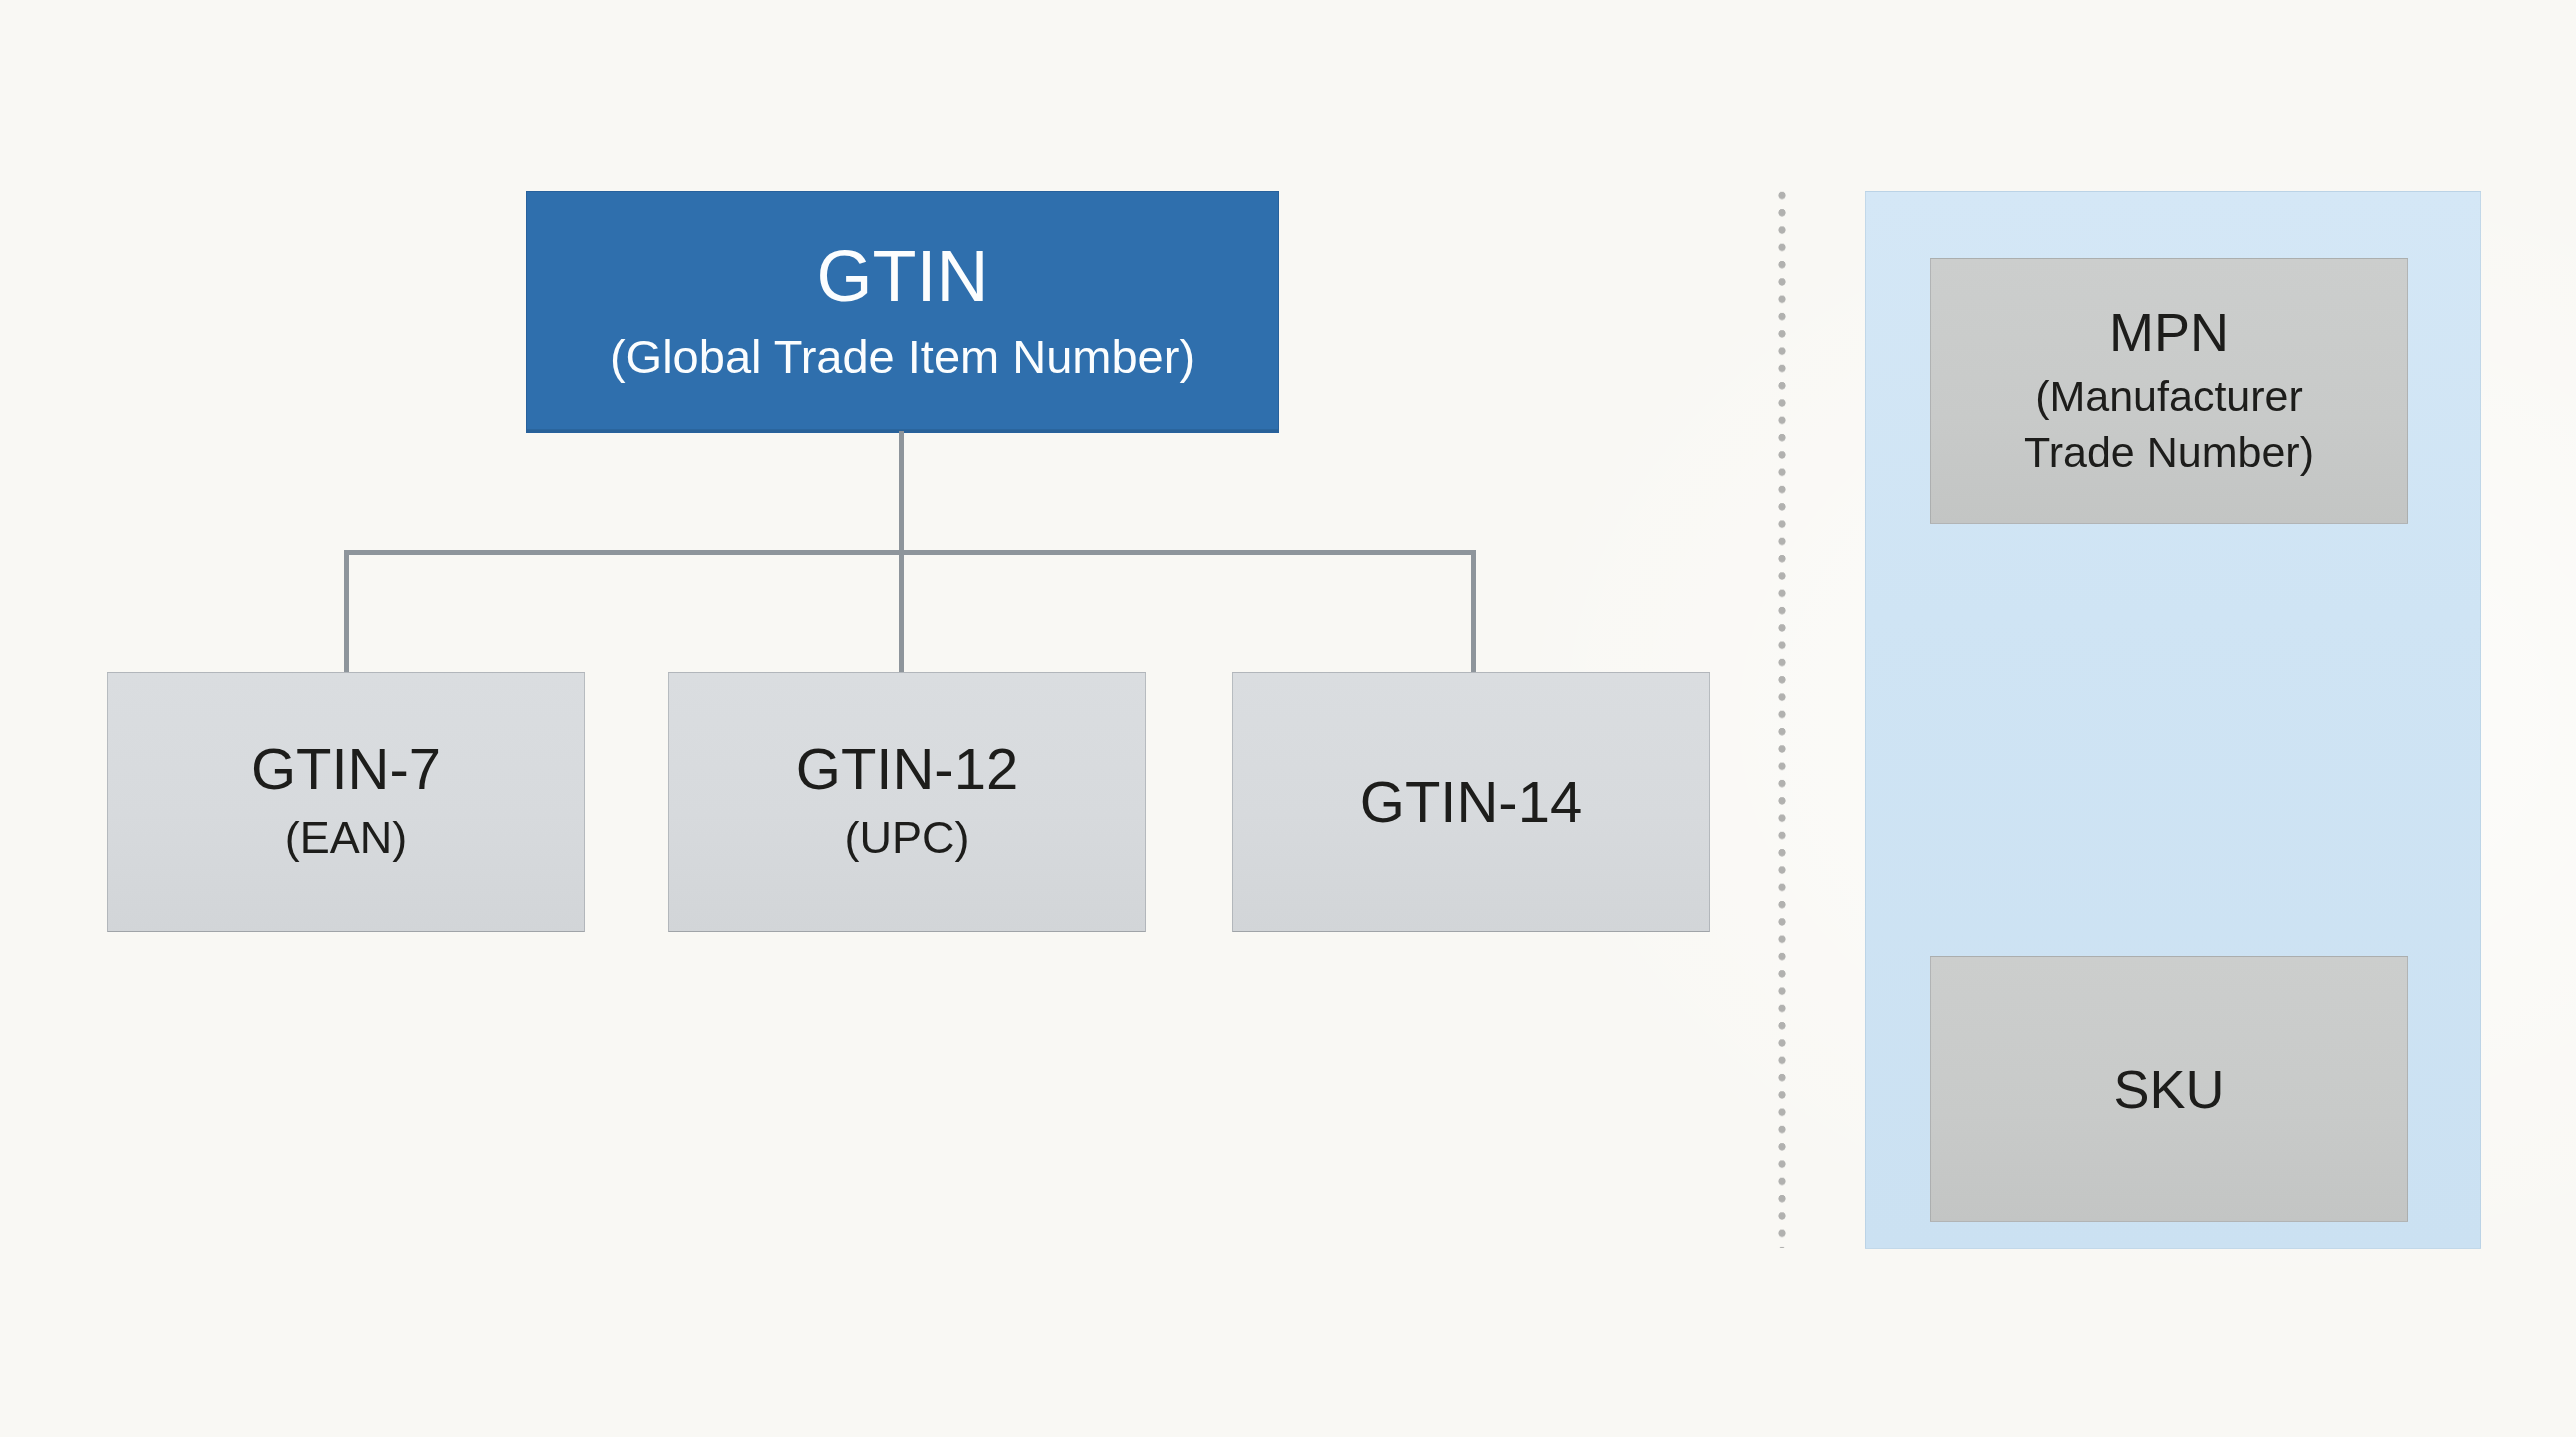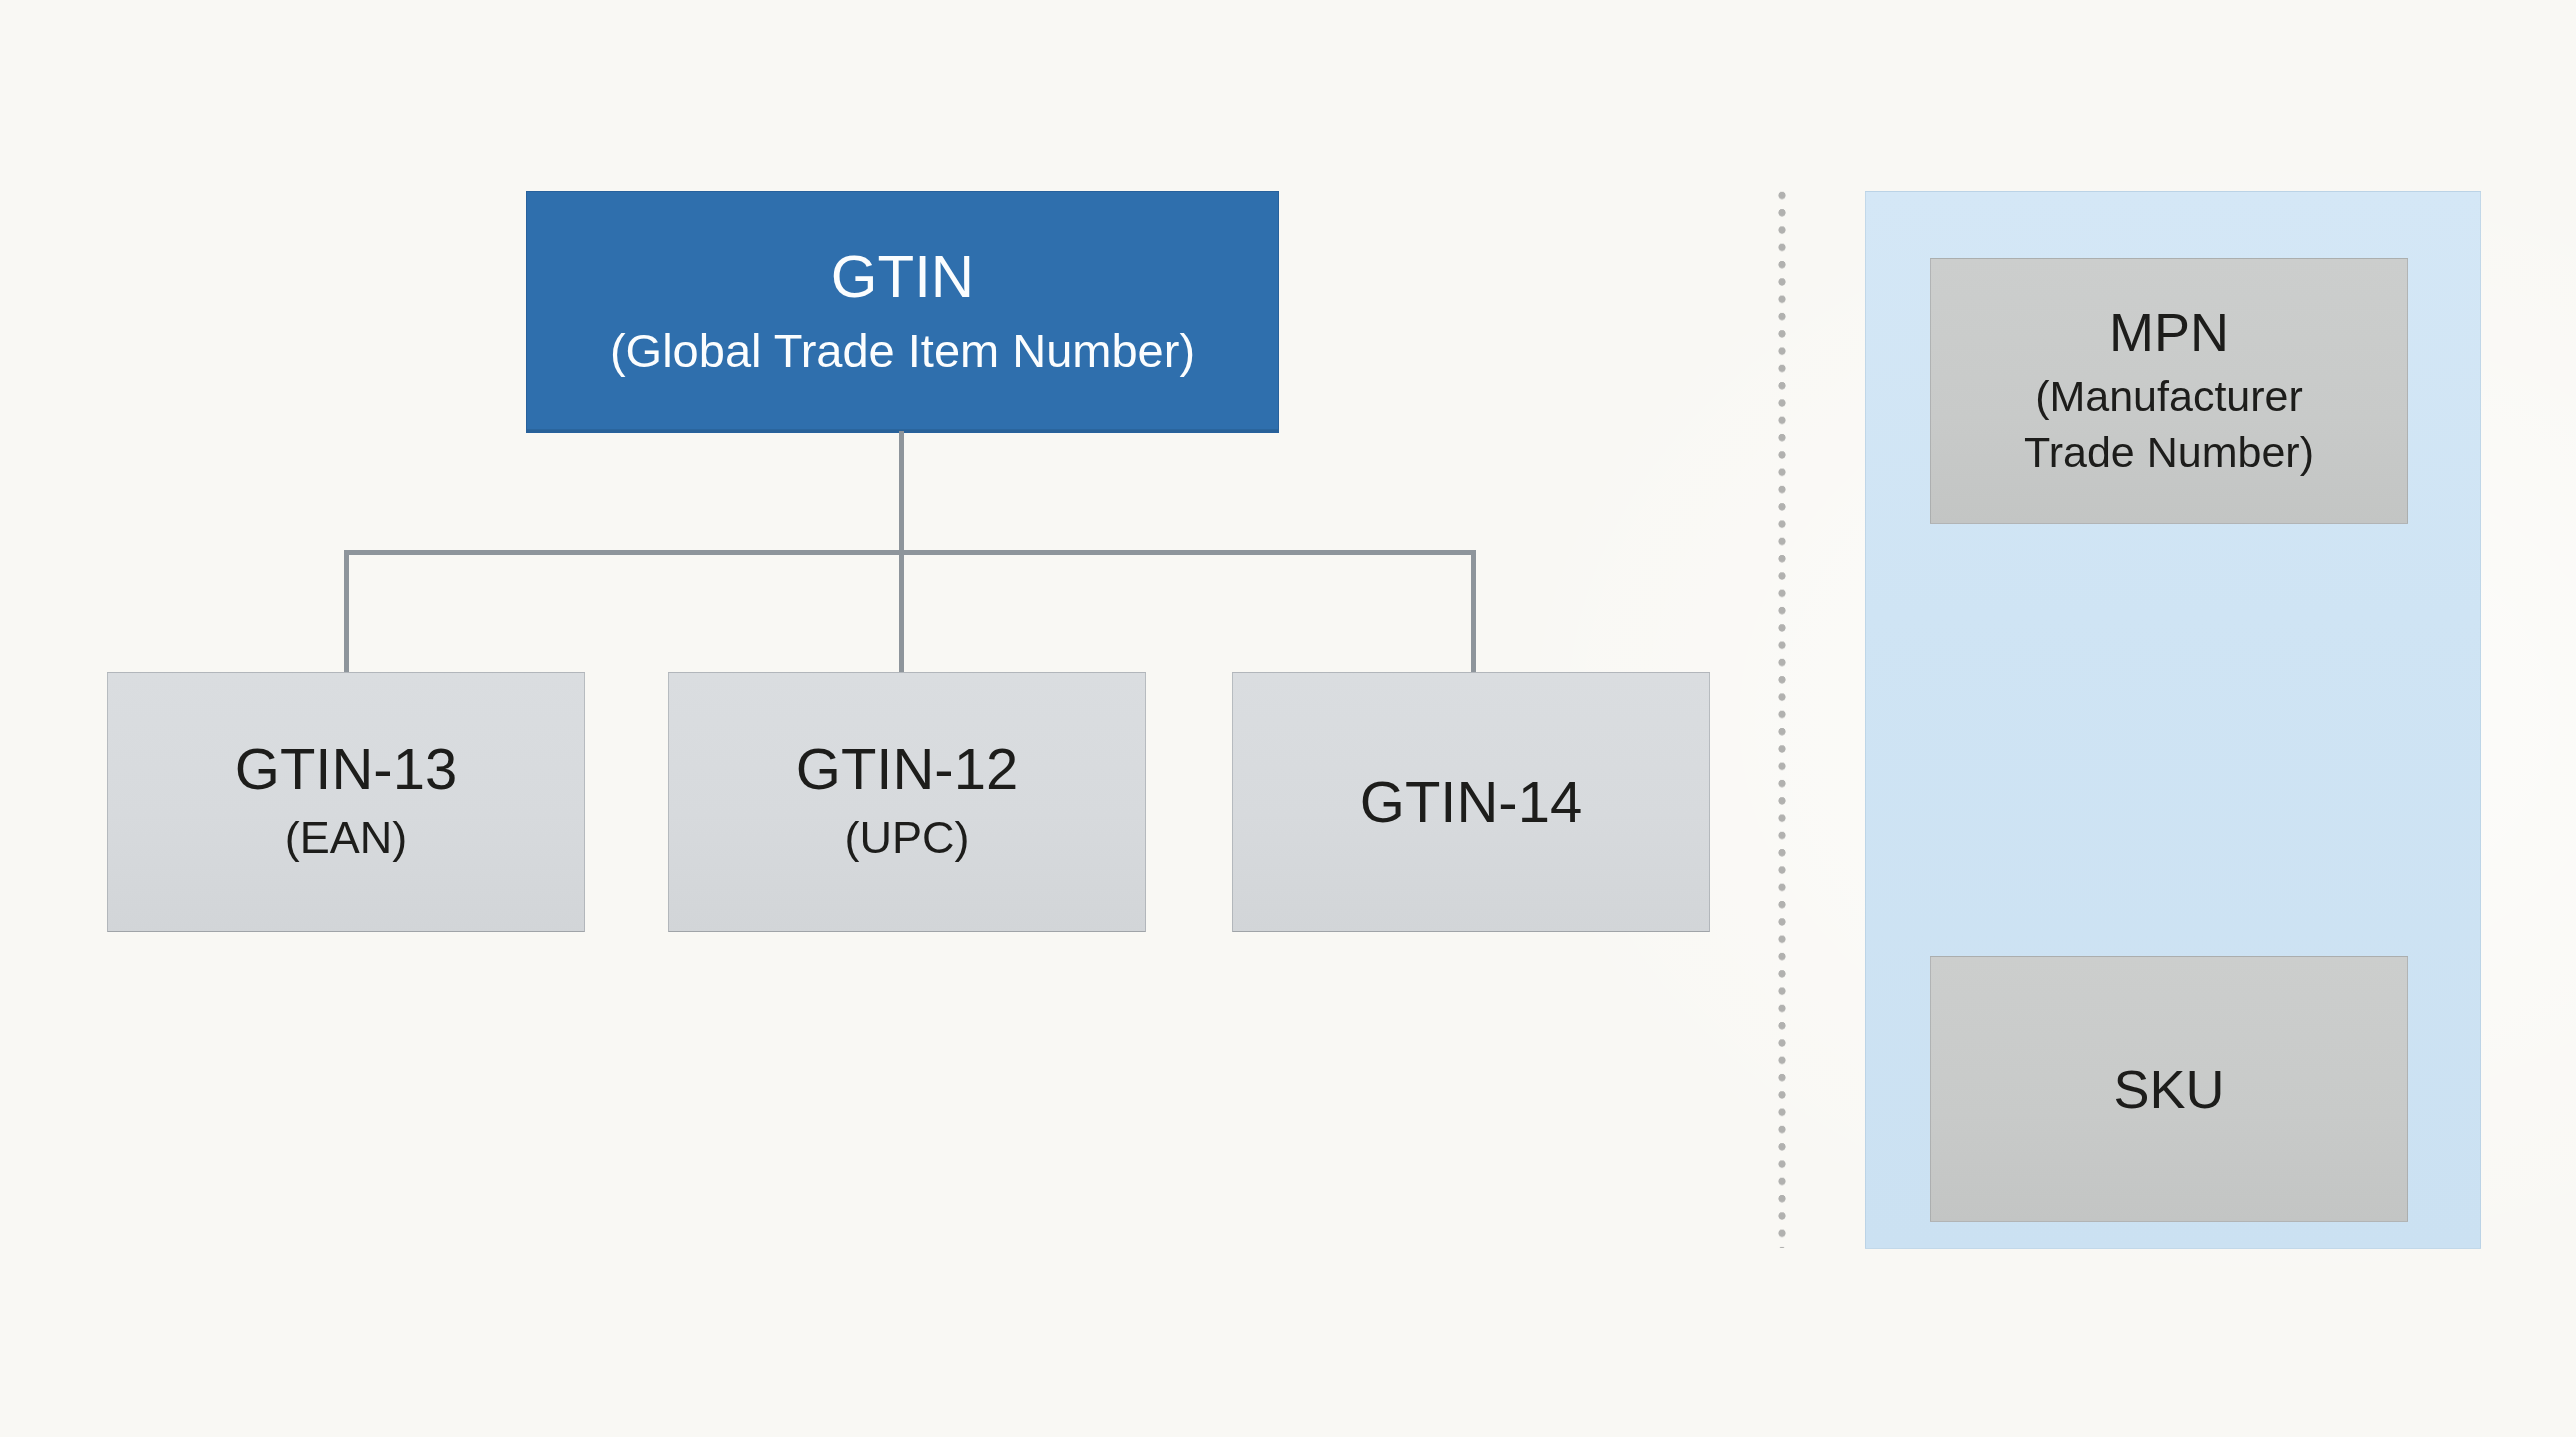--- a/index.html
+++ b/index.html
@@ -35,21 +35,21 @@
     color:var(--text);
   }
   
   .root{
     left:526px;top:191px;width:751px;height:240px;
     background:var(--root-box);
     border:1.9px solid var(--root-box-edge);
     box-shadow:inset 0 -2.8px 0 rgba(0,0,0,.12);
     color:var(--root-text);
   }
-  .root .box-title{font-size:60px;line-height:1.12;}
+  .root .box-title{font-size:72px;line-height:1.12;}
   .root .box-sub{font-size:47px;line-height:1.3;margin-top:9.4px;}
   
   .child{
     top:672px;width:476px;height:258px;
     background:linear-gradient(180deg,#dadde0 0%,var(--child-box) 55%,#d2d5d8 100%);
     border:0.9px solid rgba(120,126,132,.35);
     border-bottom-color:rgba(90,96,102,.45);
   }
   .child .box-title{font-size:58px;line-height:1.15;}
   .child .box-sub{font-size:45px;line-height:1.3;margin-top:6px;}
@@ -97,21 +97,21 @@
     <div class="box-sub">(Global Trade Item Number)</div>
   </div>
 
   <div class="connector stem"></div>
   <div class="connector hbar"></div>
   <div class="connector drop drop-left"></div>
   <div class="connector drop drop-middle"></div>
   <div class="connector drop drop-right"></div>
 
   <div class="box child child-0">
-    <div class="box-title">GTIN-13</div>
+    <div class="box-title">GTIN-7</div>
     <div class="box-sub">(EAN)</div>
   </div>
   <div class="box child child-1">
     <div class="box-title">GTIN-12</div>
     <div class="box-sub">(UPC)</div>
   </div>
   <div class="box child child-2">
     <div class="box-title">GTIN-14</div>
   </div>
 

